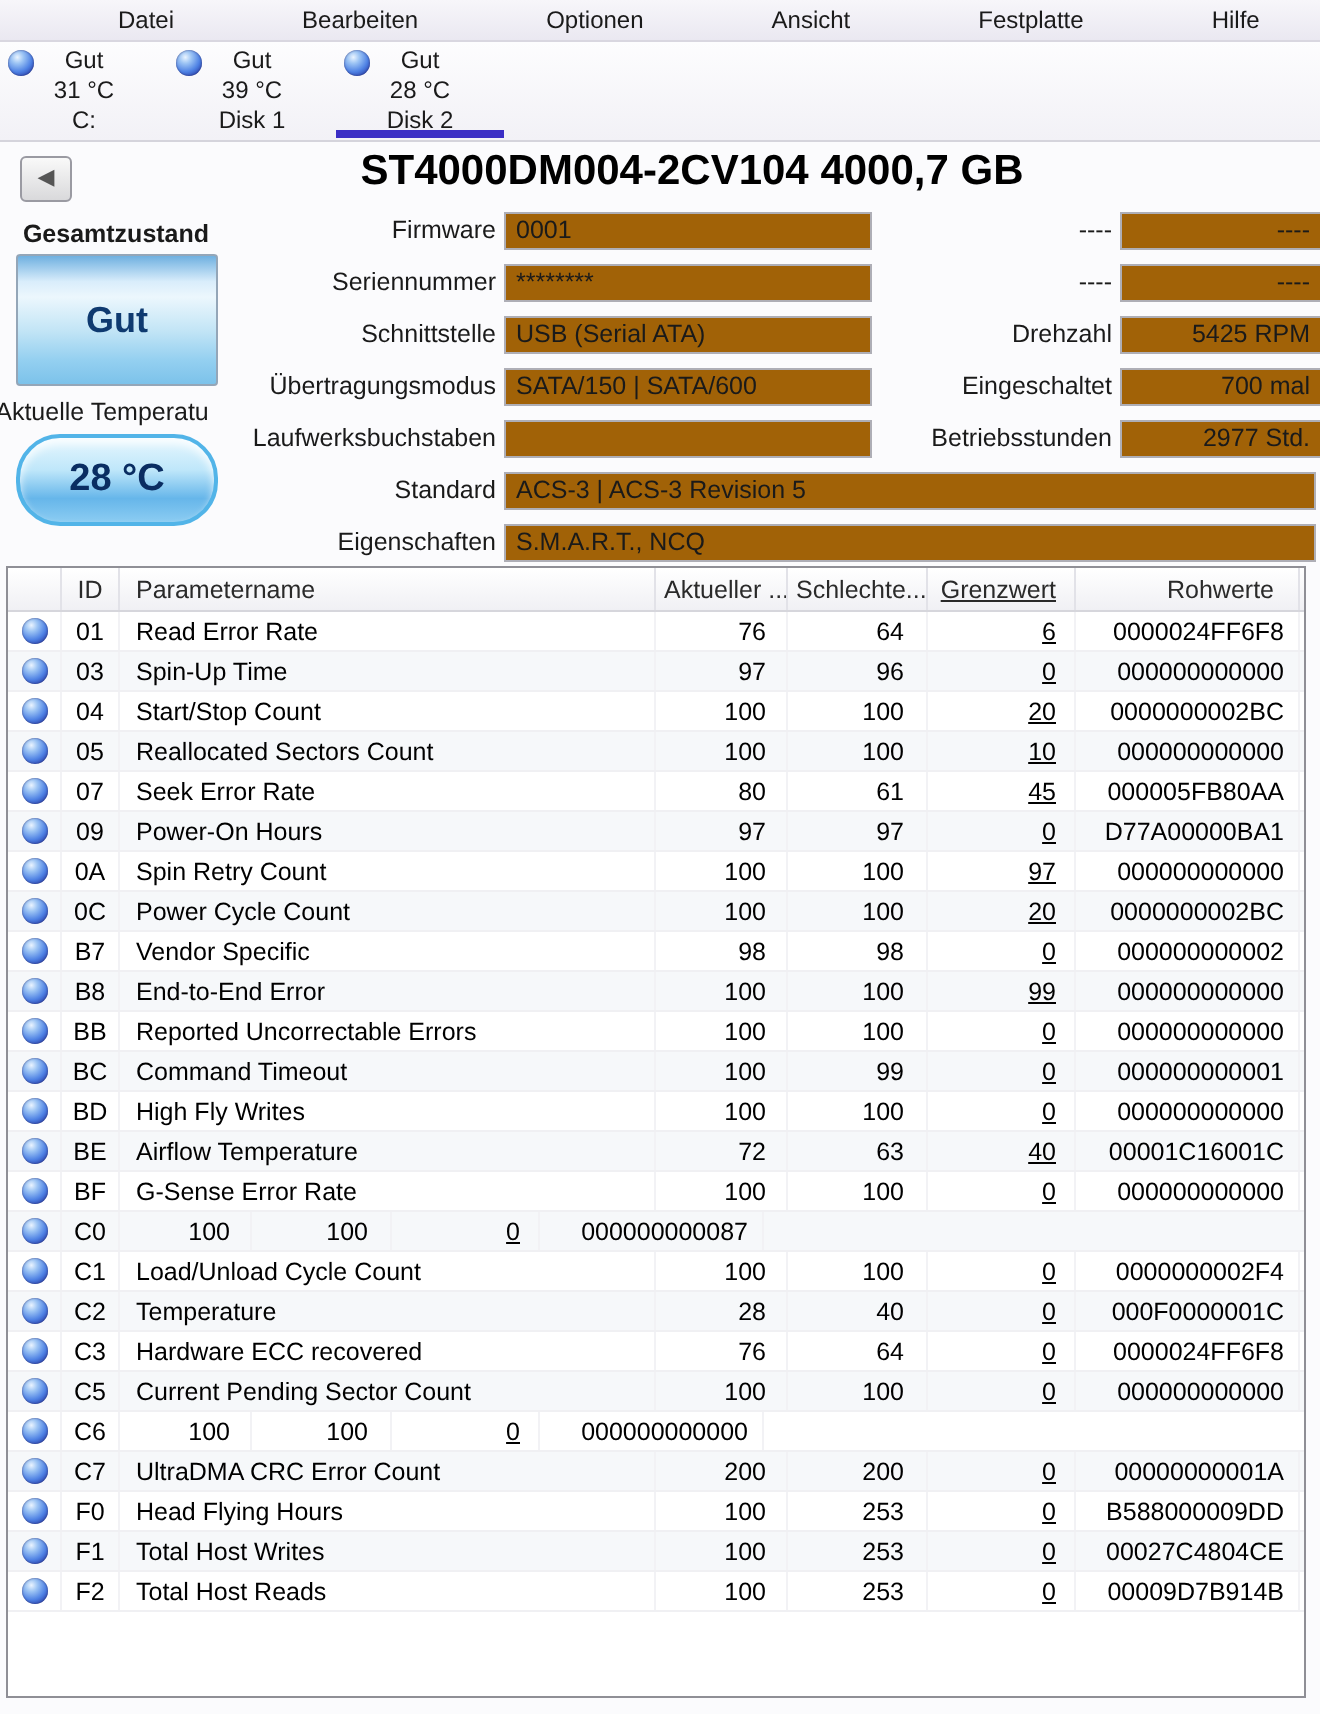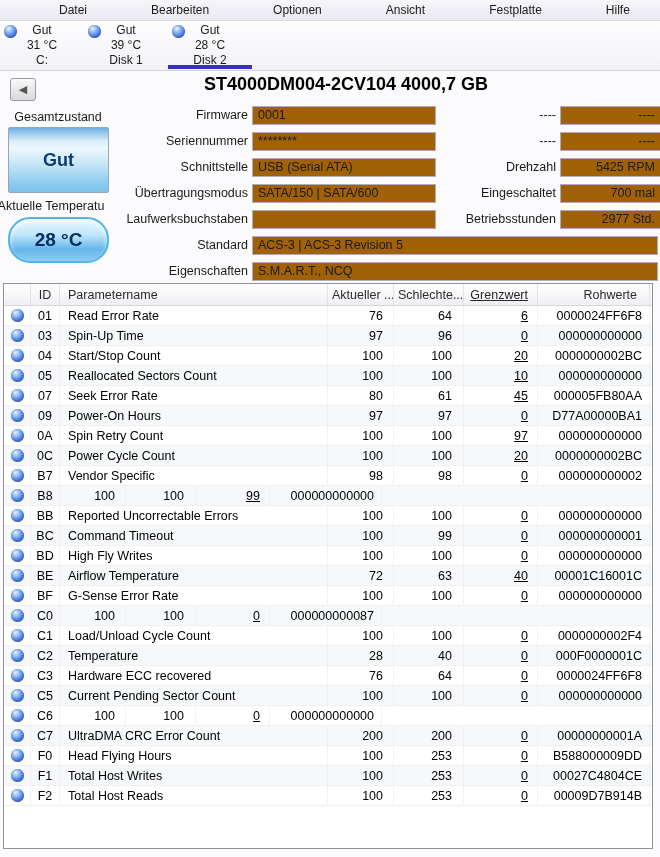--- a/index.html
+++ b/index.html
@@ -34,23 +34,23 @@
   .tab-underline{position:absolute;left:0;bottom:0;width:84px;height:4px;background:#3b2ec5;}
   
   .back-btn{
     position:absolute;top:78px;left:10px;width:24px;height:21px;
     border:1px solid #9a9aa2;border-radius:3px;
     background:linear-gradient(#f9f9f9,#d9d9db);
     font-size:11px;color:#555;text-align:center;line-height:20px;cursor:default;
   }
   .drive-title{
     position:absolute;top:74px;left:40px;right:8px;text-align:center;
-    font-size:18px;font-weight:bold;color:#000;letter-spacing:0;
-  }
-  .health-label{position:absolute;top:110px;left:6px;width:104px;text-align:center;font-size:12.5px;}
+    font-size:21px;font-weight:bold;color:#000;letter-spacing:0;
+  }
+  .health-label{position:absolute;top:110px;left:6px;width:104px;text-align:center;font-size:12.5px;font-weight:bold;}
   .health-btn{
     position:absolute;top:127px;left:8px;width:99px;height:64px;
     border:1px solid #94a6b8;border-radius:2px;
     background:linear-gradient(180deg,#6fb0e0 0%,#d9edfb 20%,#ecf7fd 32%,#c3e5f6 58%,#93cff0 82%,#7cc2ea 100%);
     display:flex;align-items:center;justify-content:center;
     font-size:18px;font-weight:bold;color:#0f3a70;cursor:default;
   }
   .temp-label{position:absolute;top:199px;left:-8px;width:118px;text-align:center;font-size:12.5px;white-space:nowrap;}
   .temp-pill{
     position:absolute;top:217px;left:8px;width:97px;height:42px;border-radius:22px;
@@ -277,20 +277,21 @@
           <div class="td c-cur">98</div>
           <div class="td c-worst">98</div>
           <div class="td c-thr">0</div>
           <div class="td c-raw">000000000002</div>
         </div>
         <div class="row alt">
           <div class="td c-icon">
             <span class="orb"></span>
           </div>
           <div class="td c-id">B8</div>
+          <div class="td c-name">End-to-End Error</div>
           <div class="td c-cur">100</div>
           <div class="td c-worst">100</div>
           <div class="td c-thr">99</div>
           <div class="td c-raw">000000000000</div>
         </div>
         <div class="row">
           <div class="td c-icon">
             <span class="orb"></span>
           </div>
           <div class="td c-id">BB</div>

